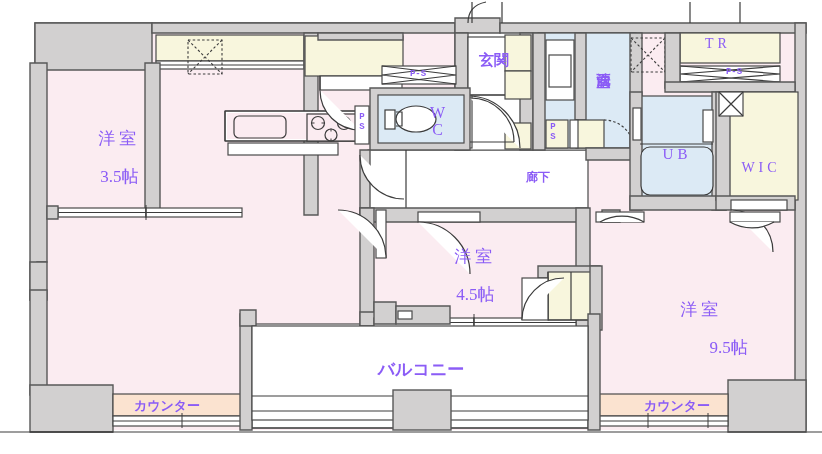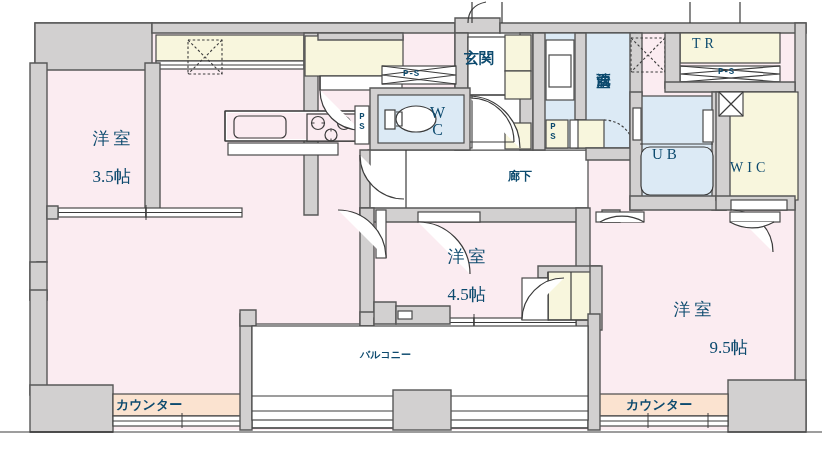--- a/index.html
+++ b/index.html
@@ -6,28 +6,28 @@
   #plan{
     position:relative;
     width:822px;height:454px;
     background:#ffffff;
     font-family:"Liberation Serif","DejaVu Serif",serif;
     overflow:hidden;
   }
   #plan svg{position:absolute;left:0;top:0;}
   .lbl{
     position:absolute;
-    color:#0c4a6e;
-    text-align:left;
+    color:#8b5cf6;
+    text-align:center;
     line-height:1.12;
     white-space:pre;
     pointer-events:none;
     font-weight:400;
   }
-  .lbl.jp{font-family:Liberation Mono, monospace;font-weight:700;}
+  .lbl.jp{font-family:Liberation Serif, serif;font-weight:700;}
   .lbl.vert{
     writing-mode:vertical-rl;
     text-orientation:upright;
     white-space:nowrap;
     line-height:1.0;
   }
   .lbl.spaced{letter-spacing:4px;}
   .lbl.tiny{font-family:Liberation Mono, monospace;font-weight:700;}
 </style>
 </head>
@@ -306,21 +306,21 @@
 <div class="lbl jp" style="left:508px; top:171px; width:60px; font-size:12px;">廊下</div>
 
 <div class="lbl vert" style="left:429px; top:104px; font-size:16px; font-weight:400;">WC</div>
 
 <div class="lbl spaced" style="left:652px; top:110px; width:50px; font-size:15px;margin-top:36px;">UB</div>
 
 <div class="lbl spaced" style="left:730px; top:160px; width:62px; font-size:14px;">WIC</div>
 
 <div class="lbl spaced" style="left:692px; top:36px; width:52px; font-size:14px;">TR</div>
 
-<div class="lbl jp" style="left:360px; top:350px; width:122px; font-size:10px;">バルコニー</div>
+<div class="lbl jp" style="left:360px; top:360px; width:122px; font-size:17px;">バルコニー</div>
 
 <div class="lbl jp" style="left:116px; top:399px; width:102px; font-size:13px;">カウンター</div>
 
 <div class="lbl jp" style="left:626px; top:399px; width:102px; font-size:13px;">カウンター</div>
 
 <div class="lbl tiny vert" style="left:357px; top:112px; font-size:9px;">PS</div>
 
 <div class="lbl tiny vert" style="left:548px; top:122px; font-size:9px;">PS</div>
 
 <div class="lbl tiny" style="left:403px; top:69px; width:30px; font-size:9px;">P-S</div>

